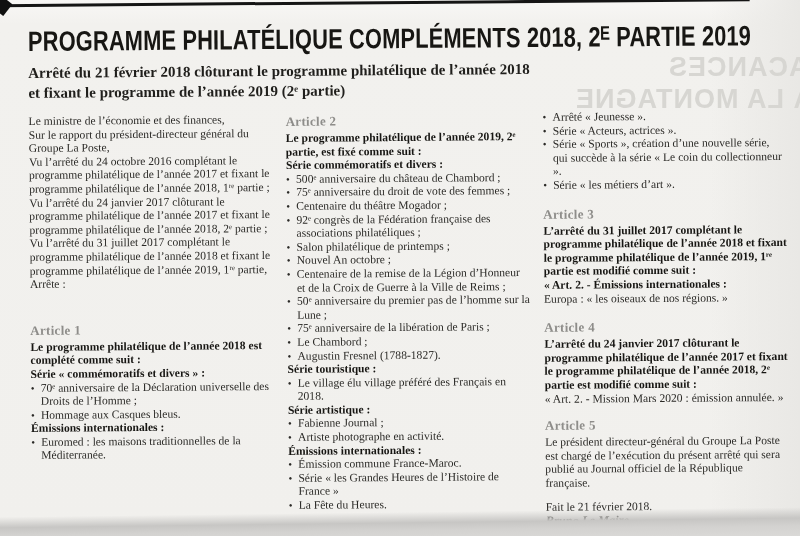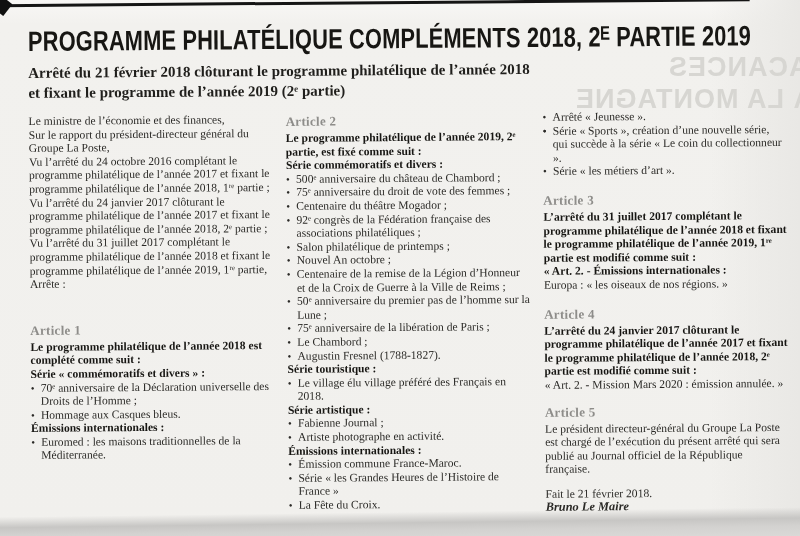--- a/index.html
+++ b/index.html
@@ -101,25 +101,25 @@
           <div class="blk bullet"><span class="dot">•</span><span>Le Chambord ;</span></div>
           <div class="blk bullet"><span class="dot">•</span><span>Augustin Fresnel (1788-1827).</span></div>
           <div class="blk bold">Série touristique :</div>
           <div class="blk bullet"><span class="dot">•</span><span>Le village élu village préféré des Français en 2018.</span></div>
           <div class="blk bold">Série artistique :</div>
           <div class="blk bullet"><span class="dot">•</span><span>Fabienne Journal ;</span></div>
           <div class="blk bullet"><span class="dot">•</span><span>Artiste photographe en activité.</span></div>
           <div class="blk bold">Émissions internationales :</div>
           <div class="blk bullet"><span class="dot">•</span><span>Émission commune France-Maroc.</span></div>
           <div class="blk bullet"><span class="dot">•</span><span>Série « les Grandes Heures de l’Histoire de France »</span></div>
-          <div class="blk bullet"><span class="dot">•</span><span>La Fête du Croix.</span></div>
+          <div class="blk bullet"><span class="dot">•</span><span>La Fête du Heures.</span></div>
         </div>
       <div class="col">
           <div class="blk bullet"><span class="dot">•</span><span>Arrêté « Jeunesse ».</span></div>
-          <div class="blk bullet"><span class="dot">•</span></div>
+          <div class="blk bullet"><span class="dot">•</span><span>Série « Acteurs, actrices ».</span></div>
           <div class="blk bullet"><span class="dot">•</span><span>Série « Sports », création d’une nouvelle série, qui succède à la série « Le coin du collectionneur ».</span></div>
           <div class="blk bullet"><span class="dot">•</span><span>Série « les métiers d’art ».</span></div>
           <div class="gap" style="height: 13px;"></div>
           <div class="blk article">Article 3</div>
           <div class="blk bold">L’arrêté du 31 juillet 2017 complétant le programme philatélique de l’année 2018 et fixant le programme philatélique de l’année 2019, 1ʳᵉ partie est modifié comme suit :</div>
           <div class="blk bold">« Art. 2. - Émissions internationales :</div>
           <div class="blk p">Europa : « les oiseaux de nos régions. »</div>
           <div class="gap" style="height: 13px;"></div>
           <div class="blk article">Article 4</div>
           <div class="blk bold">L’arrêté du 24 janvier 2017 clôturant le programme philatélique de l’année 2017 et fixant le programme philatélique de l’année 2018, 2ᵉ partie est modifié comme suit :</div>

